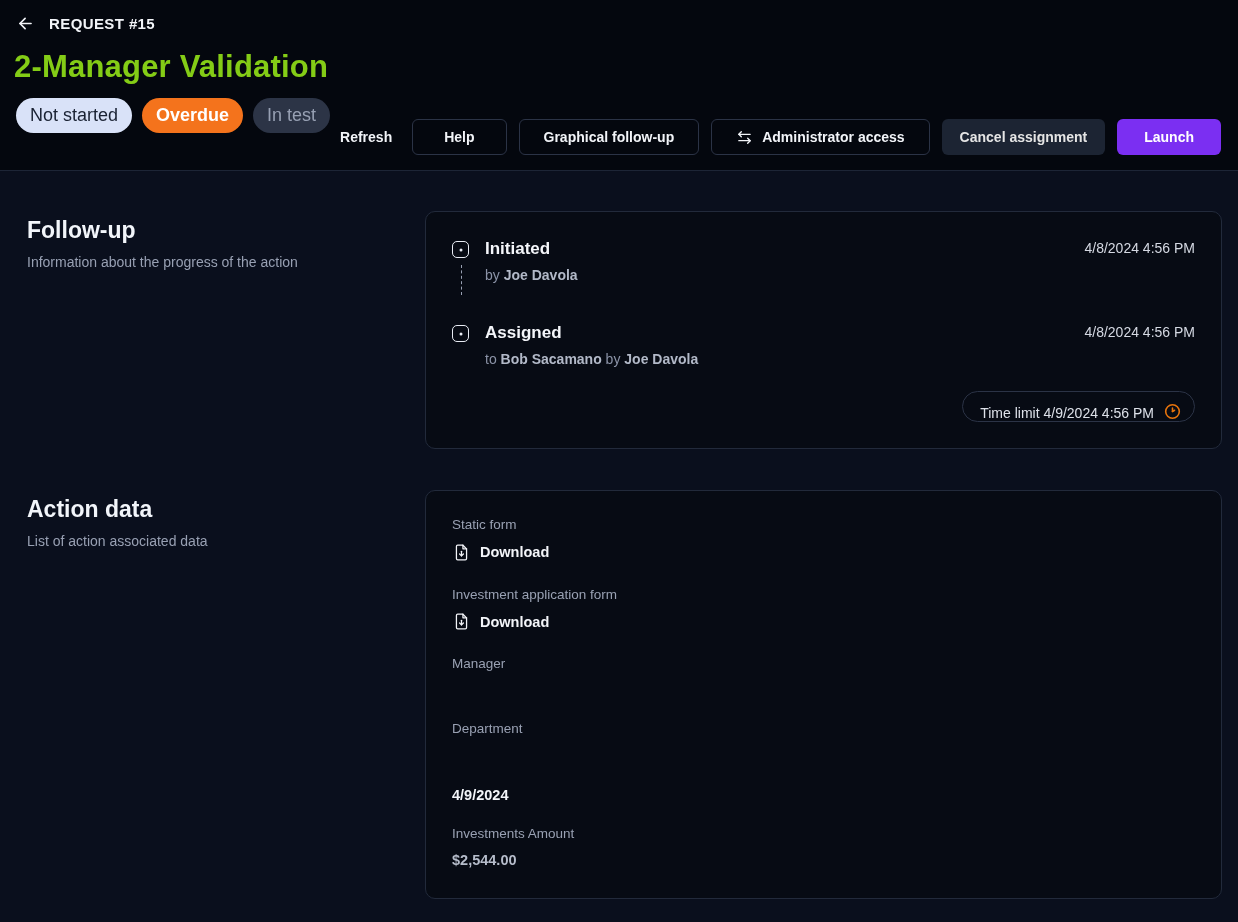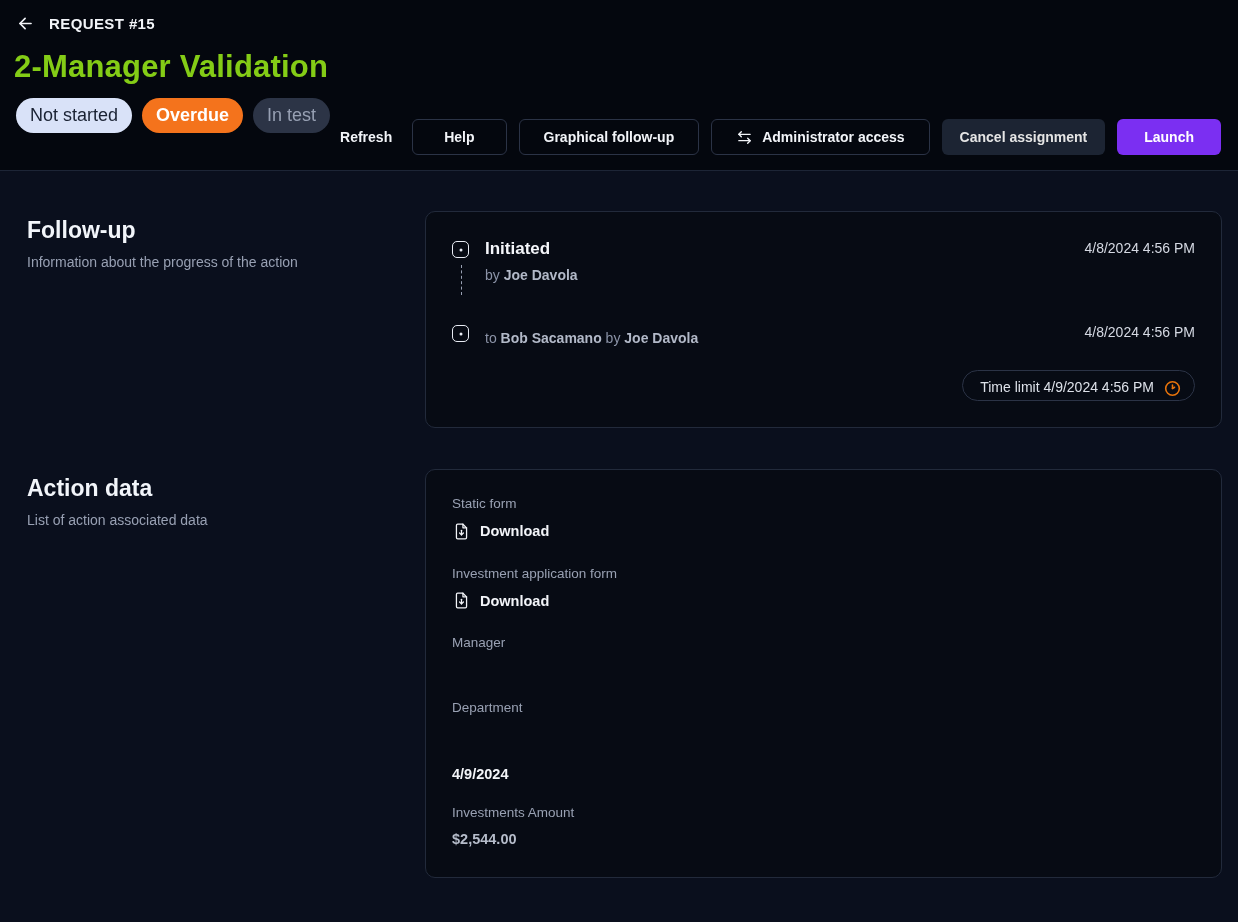--- a/index.html
+++ b/index.html
@@ -75,21 +75,21 @@
     border-left:1.5px dashed #98a0b3;
     margin-left:9px; margin-top:7px; margin-bottom:1px;
   }
   .event-body { flex:1; }
   .event-name { font-size:17px; font-weight:700; color:#f4f6fa; line-height:21px; }
   .event-detail { margin-top:8px; font-size:14px; color:#8b93a7; }
   .event-detail .actor-name { color:#b2b9c8; font-weight:700; }
   .event-time { font-size:14px; color:#d5d9e3; white-space:nowrap; padding-top:2px; }
   .time-limit-row { display:flex; justify-content:flex-end; margin-top:24px; }
   .time-limit-pill {
-    height:31px; display:inline-flex; align-items:flex-start; gap:9px;
+    height:31px; display:inline-flex; align-items:flex-end; gap:9px;
     border:1px solid #2b3346; border-radius:999px; padding:8px 12px 0 17px;
     font-size:14px; color:#dde1e9; cursor:default;
   }
   
   .field { margin-bottom:21px; }
   .field:last-child { margin-bottom:2px; }
   .field-label { font-size:13.5px; color:#99a1b3; margin-bottom:10px; }
   .field-value { font-size:14.5px; font-weight:700; color:#b6bdcb; min-height:19px; line-height:19px; }
   .field-value-bright { color:#f3f5f9; }
   .download-link {
@@ -159,20 +159,21 @@
           </div>
         </div>
         <div class="event-time">4/8/2024 4:56 PM</div>
       </div>
 
       <div class="event">
         <div class="event-iconcol">
           <span class="event-icon"></span>
         </div>
         <div class="event-body">
+          <div class="event-name">Assigned</div>
           <div class="event-detail">
             <span>to</span>
             <span class="actor-name">Bob Sacamano</span>
             <span>by</span>
             <span class="actor-name">Joe Davola</span>
           </div>
         </div>
         <div class="event-time">4/8/2024 4:56 PM</div>
       </div>
 

